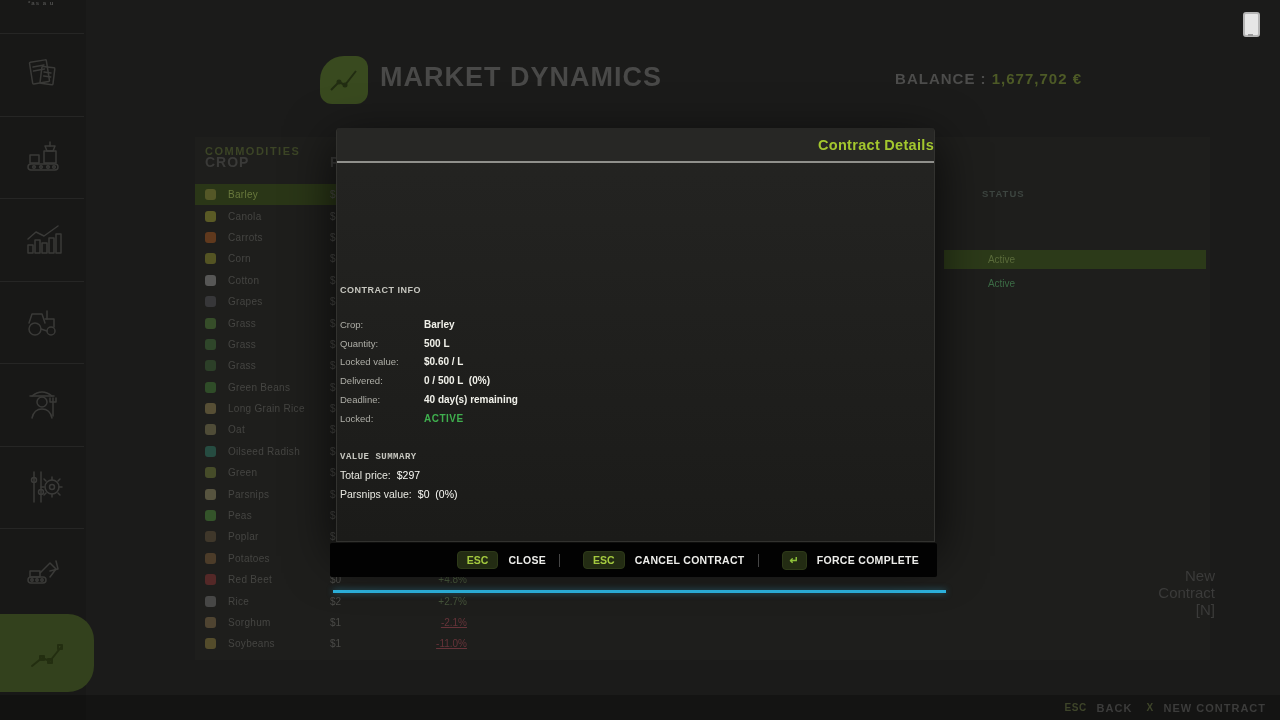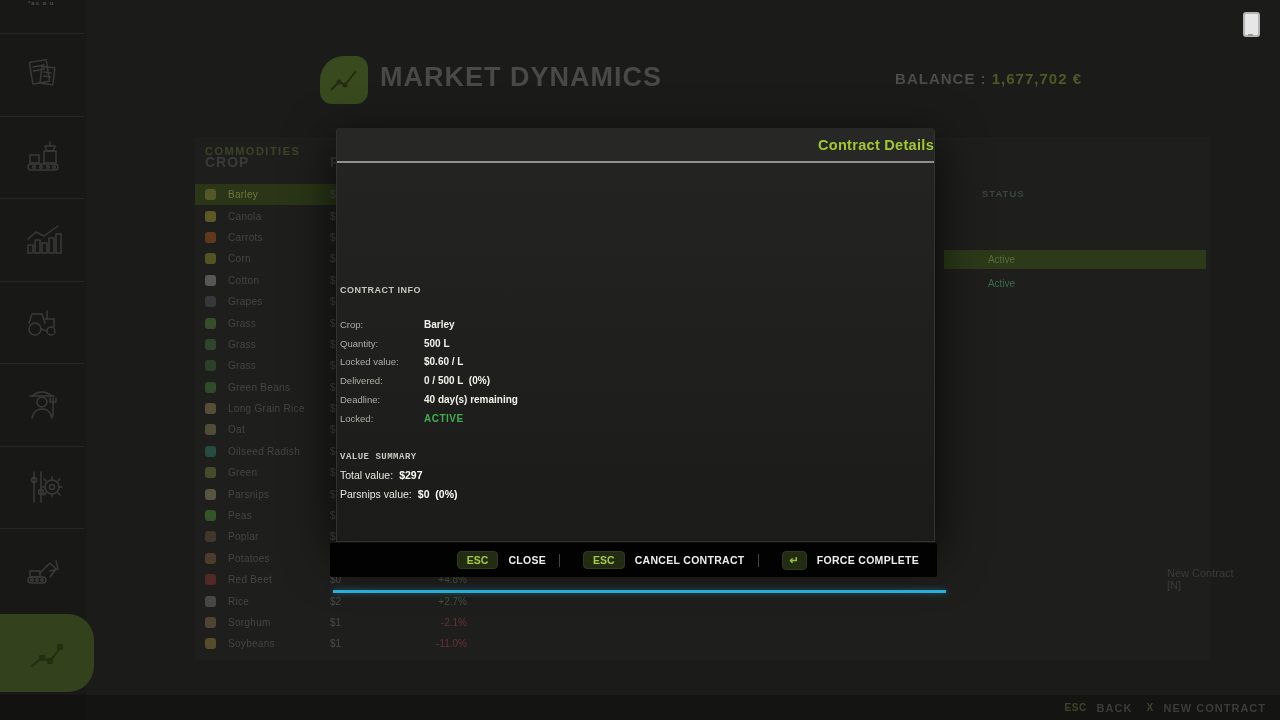--- a/index.html
+++ b/index.html
@@ -38,29 +38,29 @@
   .panel-title{position:absolute;left:10px;top:8px;font-size:11px;font-weight:bold;letter-spacing:1.5px;color:#3c4526;}
   .col-header{position:absolute;left:10px;top:17px;font-size:14px;font-weight:bold;letter-spacing:1px;color:#3a3a38;}
   .col-header.price-h{left:135px;}
   .commodity-list{position:absolute;left:0;top:47px;width:290px;}
   .commodity-row{position:relative;height:21.4px;display:flex;align-items:center;padding-left:10px;font-size:10px;color:#454542;}
   .commodity-row .dot{width:11px;height:11px;border-radius:3px;opacity:.5;margin-right:12px;flex:none;}
   .commodity-row .cname{letter-spacing:.3px;}
   .commodity-row .cprice{position:absolute;left:135px;color:#4a4a47;}
   .commodity-row .cchange{position:absolute;left:212px;width:60px;text-align:right;}
   .commodity-row .cchange.up{color:#45543a;}
-  .commodity-row .cchange.down{color:#663339;}
+  .commodity-row .cchange.down{color:#663339;text-decoration:underline;}
   .commodity-row.selected{background:#2a3617;color:#68783c;}
 
   .status-header{position:absolute;left:787px;top:51px;font-size:9.5px;font-weight:bold;letter-spacing:1px;color:#3d4540;}
   .contract-row{position:absolute;left:749px;width:262px;height:19px;font-size:10px;display:flex;align-items:center;}
   .contract-row .st{width:115px;text-align:center;}
   .contract-row.r0{top:113px;background:#2c3a19;color:#5a6b3a;}
   .contract-row.r1{top:137px;color:#3c6b45;}
-  .new-contract-hint{position:absolute;left:972px;top:430px;width:80px;text-align:left;font-size:11px;color:#3b3b3a;}
+  .new-contract-hint{position:absolute;left:940px;top:430px;width:80px;text-align:right;font-size:15px;color:#3b3b3a;}
 
   .cyan-line{position:absolute;left:333px;top:590px;width:613px;height:3px;background:#2db4e0;
              box-shadow:0 0 6px rgba(45,180,224,.5);}
 
   
   .screen-footer{position:absolute;left:0;bottom:0;width:1280px;height:25px;background:rgba(0,0,0,.25);
                  display:flex;align-items:center;justify-content:flex-end;gap:14px;padding-right:14px;box-sizing:border-box;}
   .sf-item{display:flex;align-items:center;gap:10px;}
   .sf-key{font-size:10px;font-weight:bold;color:#3e452a;letter-spacing:.5px;}
   .sf-label{font-size:11px;font-weight:bold;color:#3c3c3b;letter-spacing:1px;}
@@ -77,21 +77,21 @@
   .m-summary-header{top:324px;font-family:Liberation Mono, monospace;}
   .m-fields{position:absolute;left:3px;top:187px;}
   .m-frow{height:18.8px;display:flex;align-items:center;}
   .m-frow .fl{width:84px;font-size:9.5px;color:#aeaea7;}
   .m-frow .fv{font-size:10px;font-weight:bold;color:#f1f1ea;white-space:pre;}
   .m-frow .fv.status-active{color:#3faf4e;letter-spacing:.5px;}
   .m-notes{position:absolute;left:282px;top:206px;}
   .m-note{height:18.8px;display:flex;align-items:center;font-size:8.5px;color:#d3d3cb;}
   .m-summary{position:absolute;left:3px;top:338px;}
   .m-srow{height:18.8px;display:flex;align-items:center;font-size:10.5px;color:#e7e7e0;}
-  .m-srow .sv{font-weight:bold;color:#fbfbf6;margin-left:6px;white-space:pre;}
+  .m-srow .sv{font-weight:normal;color:#fbfbf6;margin-left:6px;white-space:pre;}
 
   .modal-footer{position:absolute;left:330px;top:543px;width:607px;height:34px;background:#020202;border-radius:2px;
                 display:flex;align-items:center;justify-content:flex-end;padding-right:18px;box-sizing:border-box;z-index:60;}
   .mbtn{display:flex;align-items:center;gap:10px;}
   .mbtn .key{background:#232c13;color:#a4ca3f;font-weight:bold;font-size:10.5px;padding:3px 9px;border-radius:4px;
              border:1px solid #2e3a19;line-height:1;}
   .mbtn .key.key-icon{color:#8fc43a;font-size:11px;padding:3px 7px;}
   .mbtn .blabel{font-size:10.5px;font-weight:bold;color:#ededea;letter-spacing:.3px;}
   .mdivider{width:1px;height:13px;background:#454545;margin:0 13px;}
   .mbtn:first-of-type .mdivider-pre{display:none;}
@@ -407,21 +407,21 @@
       </div>
     <div class="m-notes">
 
     <div class="m-note"></div>
         <div class="m-note"></div>
       </div>
     <div class="m-section m-summary-header">VALUE SUMMARY</div>
     <div class="m-summary">
 
     <div class="m-srow">
-          <span class="sl">Total value:</span>
+          <span class="sl">Total price:</span>
           <span class="sv">$297</span>
         </div>
         <div class="m-srow">
           <span class="sl">Parsnips value:</span>
           <span class="sv">$0  (0%)</span>
         </div>
       </div>
   </div>
 
   <div class="modal-footer">

